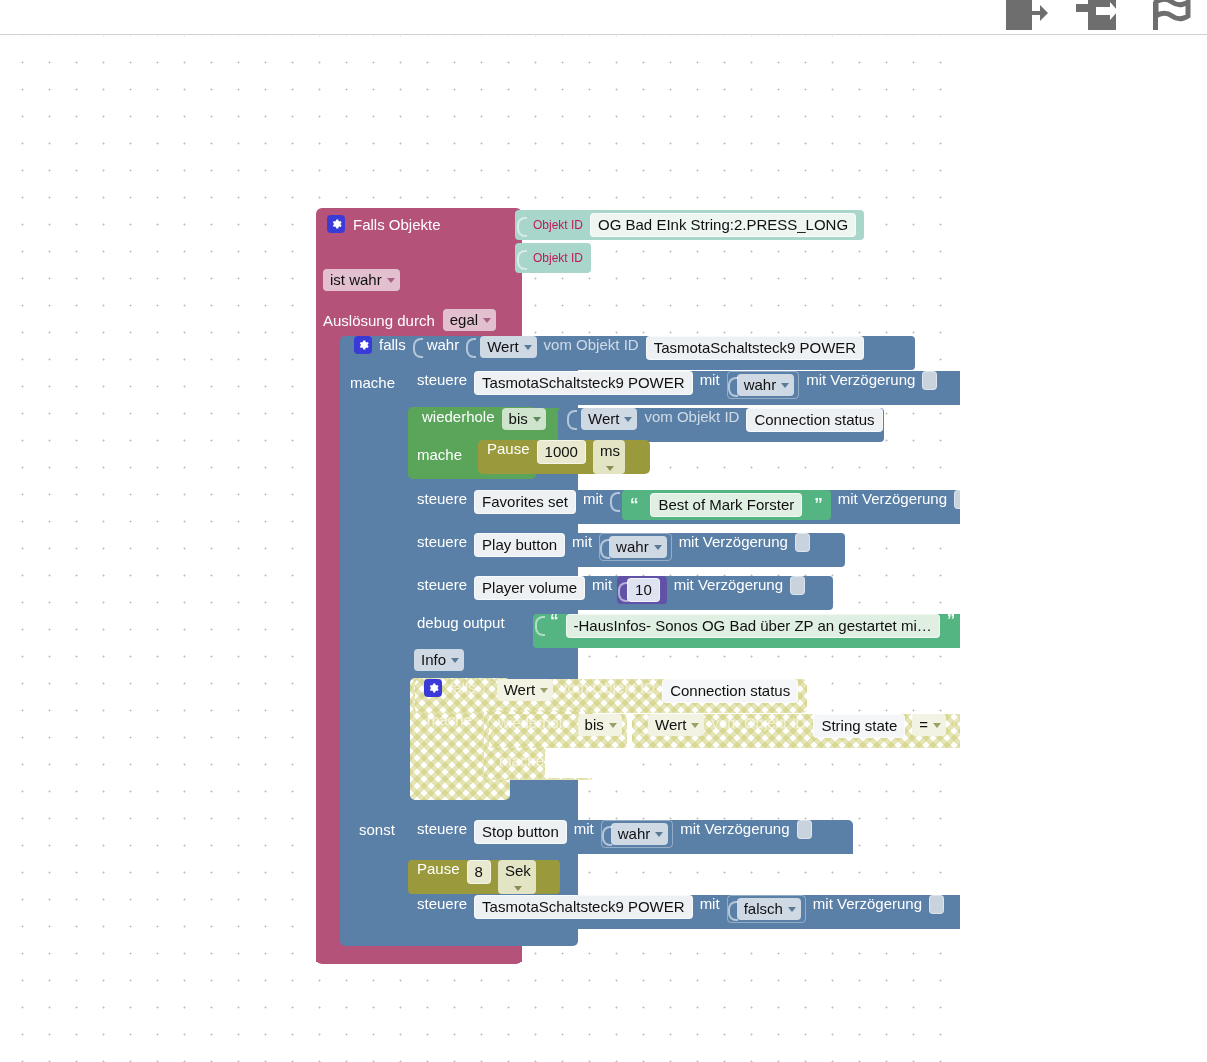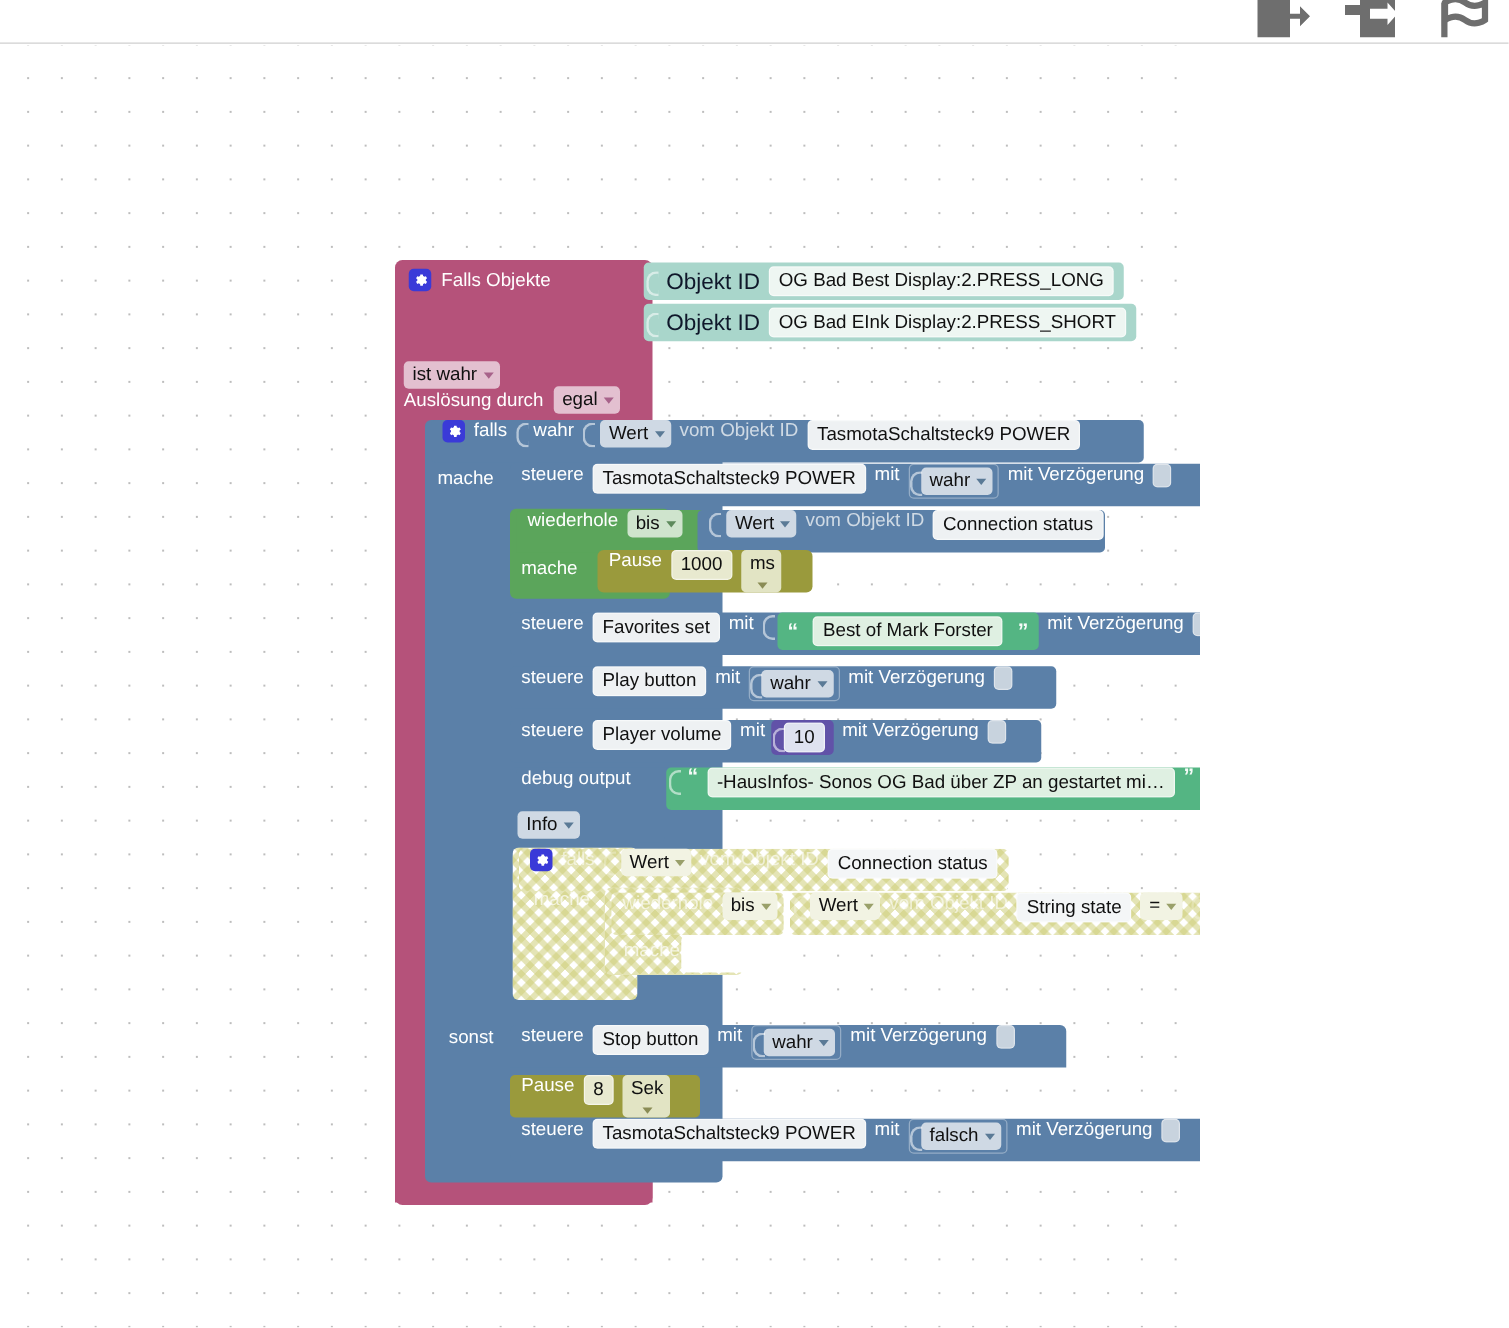--- a/index.html
+++ b/index.html
@@ -124,21 +124,21 @@
     background: #b5527a;
   }
   .pink-row { position: absolute; display: flex; align-items: center; gap: 8px; }
 
   
   .trigger {
     position: absolute; background: #a9d6cb; border-radius: 4px;
     display: flex; align-items: center; gap: 7px; padding: 0 8px 0 4px;
     height: 30px;
   }
-  .trigger .tlbl { color: #0f172a; font-size: 18px; text-align: right; }
+  .trigger .tlbl { color: #be185d; font-size: 12px; text-align: right; }
 
   
   .blue { background: #5b80a8; }
   .row {
     position: absolute; display: flex; align-items: flex-start; gap: 7px;
     border-radius: 4px; padding: 0 9px; height: 34px;
   }
 
   
   .green { background: #5ba55b; }
@@ -207,30 +207,29 @@
         <svg width="12" height="12" viewBox="0 0 24 24">
           <path fill="#ffffff" d="M12 8a4 4 0 100 8 4 4 0 000-8zm9.4 4a7.4 7.4 0 00-.1-1.2l2-1.6-2-3.4-2.4 1a7.6 7.6 0 00-2-1.2L16.5 3h-4l-.4 2.6c-.7.3-1.4.7-2 1.2l-2.4-1-2 3.4 2 1.6a7.4 7.4 0 000 2.4l-2 1.6 2 3.4 2.4-1c.6.5 1.3.9 2 1.2l.4 2.6h4l.4-2.6c.7-.3 1.4-.7 2-1.2l2.4 1 2-3.4-2-1.6c.1-.4.1-.8.1-1.2z"></path>
         </svg>
       </span>
       <span class="lbl" style="font-size:15px;">Falls Objekte</span>
     </div>
 
     <div class="trigger" style="left:515px; top:174px; padding-left:2px;">
       <span class="notch"></span>
       <span class="tlbl">Objekt ID</span>
-      <span class="field mint">OG Bad Best Display:2.PRESS_LONG</span>
+      <span class="field mint">OG Bad EInk String:2.PRESS_LONG</span>
     </div>
 
     <div class="trigger" style="left:515px; top:207px; padding-left:2px;">
       <span class="notch"></span>
       <span class="tlbl">Objekt ID</span>
-      <span class="field mint">OG Bad EInk Display:2.PRESS_SHORT</span>
-    </div>
-
-    <div class="pink-row" style="left:323px; top:253px;">
+    </div>
+
+    <div class="pink-row" style="left:323px; top:233px;">
       <span class="dd on-pink">
         <span>ist wahr</span>
         <span class="caret"></span>
       </span>
     </div>
 
     <div class="pink-row" style="left:323px; top:273px;align-items:center;">
       <span class="lbl">Auslösung durch</span>
       <span class="dd on-pink">
         <span>egal</span>

